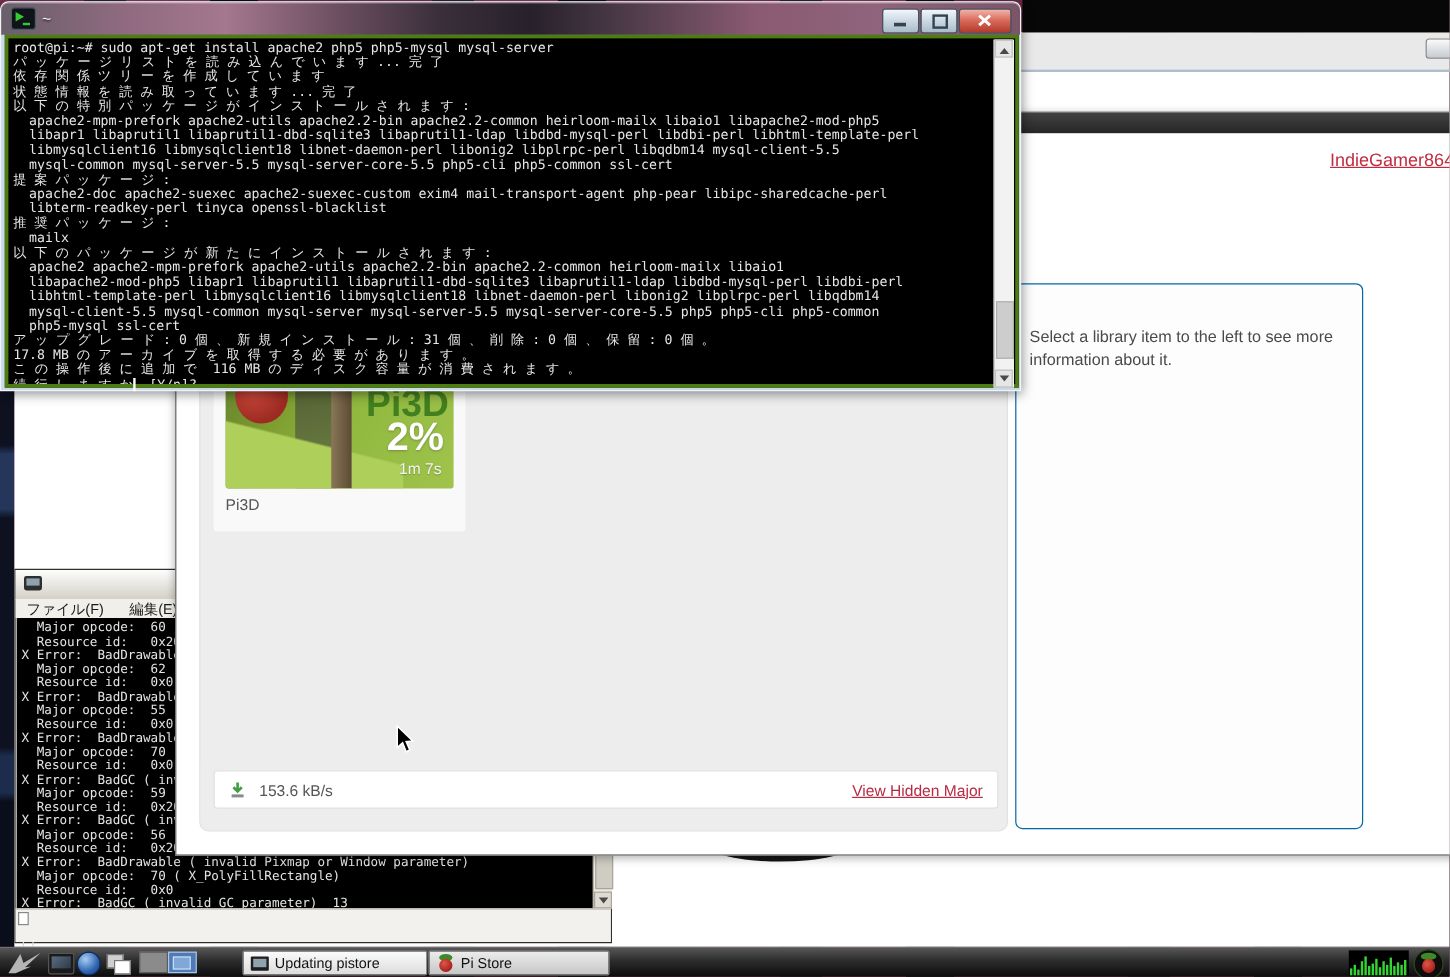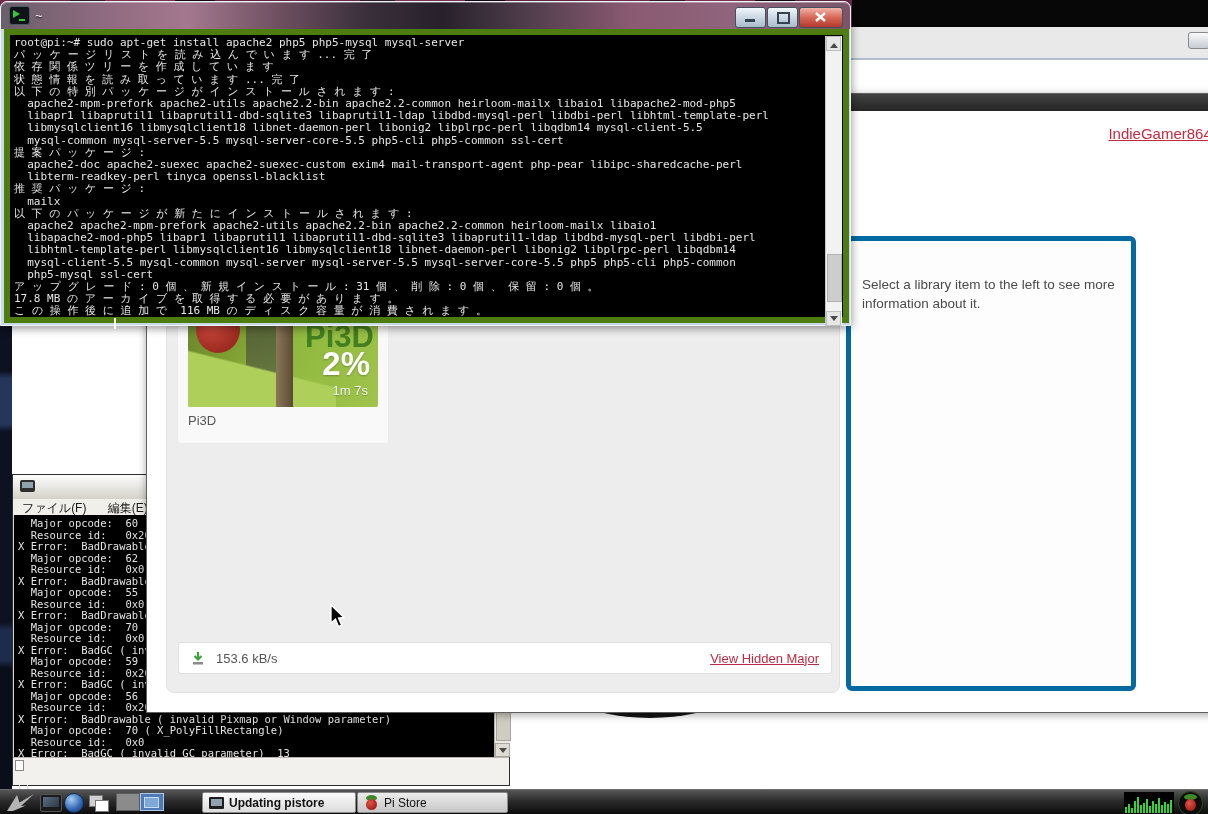--- a/index.html
+++ b/index.html
@@ -67,41 +67,41 @@
   .thumb-ground{position:absolute;left:0;bottom:0;width:78%;height:46%;
      background:linear-gradient(14deg,#aed05b 52%,rgba(174,208,91,0) 54%);}
   .thumb-title{position:absolute;right:4px;top:62px;font-size:31px;font-weight:bold;color:#3c7a1d;opacity:.92;}
   .thumb-progress{position:absolute;right:8px;top:88px;font-size:33px;font-weight:bold;color:#fff;text-shadow:0 1px 2px rgba(0,0,0,.25);}
   .thumb-time{position:absolute;right:10px;top:126px;font-size:13px;color:#f4f4f4;text-shadow:0 1px 1px rgba(0,0,0,.25);}
   .ps-card-label{left:10px;top:166px;font-size:13px;color:#555;}
   .ps-statusbar{left:11px;top:408px;width:654px;height:32px;background:#fff;border:1px solid #e0e0e0;border-radius:3px;
      box-sizing:border-box;display:flex;align-items:center;justify-content:space-between;padding:0 12px;}
   .dl-left{display:flex;align-items:center;gap:11px;color:#555;font-size:13px;}
   .view-hidden{color:#b92b43;font-size:13px;text-decoration:underline;}
-  .ps-detail{left:699px;top:142px;width:290px;height:455px;background:#fdfdfd;border:5px solid #0369a1;border-radius:6px;box-sizing:border-box;}
+  .ps-detail{left:699px;top:142px;width:290px;height:455px;background:#fdfdfd;border:1px solid #0369a1;border-radius:6px;box-sizing:border-box;}
   .detail-text{position:absolute;left:11px;top:34px;width:272px;font-size:13.5px;line-height:19px;color:#4a4a4a;}
 
   
   .term1{left:0;top:1px;width:851px;height:325px;background:#c9d9e8;border:1px solid #eef4fa;
      border-radius:7px 7px 0 0;box-sizing:border-box;box-shadow:0 2px 10px rgba(0,0,0,.45);}
   .t1-titlebar{left:0;top:0;width:100%;height:27px;border-radius:6px 6px 0 0;
      background:linear-gradient(90deg,#6a5f6b 0,#8f6a80 12%,#a4788e 22%,#6d4f60 33%,#3a2f3b 43%,#27212c 52%,#503d4c 62%,#8a5a72 74%,#8f647c 86%,#7a5568 100%);
      box-shadow:inset 0 1px 0 rgba(255,255,255,.35);}
   .t1-icon{left:8px;top:4px;width:19px;height:17px;background:#101418;border:1px solid #4a5a66;border-radius:3px;}
   .t1-icon .gt{position:absolute;left:3px;top:3px;width:0;height:0;border:4px solid transparent;border-left:7px solid #36c836;}
   .t1-icon .us{position:absolute;left:9px;bottom:3px;width:6px;height:2px;background:#36c836;}
   .t1-title{left:34px;top:6px;color:#f6f6f6;font-size:13px;text-shadow:0 1px 2px #000;}
   .t1-btns{right:7px;top:5px;display:flex;gap:1px;}
   .t1-btn{position:relative;width:29px;height:19px;border:1px solid #42525e;border-radius:3px;
      background:linear-gradient(#f2f7fb,#ccd9e4 48%,#a9bcca);}
   .t1-btn.close{width:42px;background:linear-gradient(#f0b5aa,#d9695a 48%,#b23a2b);}
   .t1-btn .dash{position:absolute;left:9px;top:11px;width:10px;height:3px;background:#33434f;}
   .t1-btn .box{position:absolute;left:9px;top:4px;width:9px;height:8px;border:2px solid #33434f;}
   .t1-btn svg{position:absolute;left:15px;top:4px;}
-  .t1-content{left:3px;top:27px;width:845px;height:294px;background:#000;border:6px solid #4d7c0f;box-sizing:border-box;}
+  .t1-content{left:3px;top:27px;width:845px;height:294px;background:#000;border:3px solid #4d7c0f;box-sizing:border-box;}
   .t1-body{position:absolute;left:4px;top:2px;right:18px;bottom:0;color:#e6e6e6;
      font-family:"DejaVu Sans Mono",monospace;font-size:11px;line-height:12.2px;white-space:pre;overflow:hidden;}
   .t1-cursor{left:104px;top:283px;width:2px;height:11px;background:#fff;}
   .t1-scroll{right:1px;top:1px;width:16px;height:290px;background:#f2f2f2;border-left:1px solid #c6c6c6;}
   .t1-sb-up,.t1-sb-down{left:0;width:15px;height:15px;background:#e6e6e6;border:1px solid #c0c0c0;box-sizing:border-box;}
   .t1-sb-up{top:0;} .t1-sb-down{bottom:0;}
   .t1-sb-thumb{left:1px;top:218px;width:13px;height:46px;background:#cdcdcd;border:1px solid #b0b0b0;}
 
   
   .taskbar{left:0;top:789px;width:1208px;height:25px;
@@ -114,21 +114,21 @@
   .tb-win{left:88px;top:4px;width:22px;height:17px;}
   .tb-win .b1{position:absolute;left:1px;top:1px;width:12px;height:10px;background:#cfcfcf;border:1px solid #777;}
   .tb-win .b2{position:absolute;left:7px;top:6px;width:12px;height:10px;background:#fff;border:1px solid #777;}
   .tb-ws{left:116px;top:3px;display:flex;}
   .ws-cell{width:24px;height:18px;box-sizing:border-box;}
   .ws1{background:#8b8b8b;border:1px solid #5c5c5c;}
   .ws2{background:#4f7ab4;border:1px solid #a9c6e9;}
   .ws2 i{display:block;margin:3px 0 0 3px;width:13px;height:9px;background:#7fa7d8;border:1px solid #c8ddf4;}
   .tb-task{top:2px;height:21px;border:1px solid #8a8a8a;border-radius:2px;box-sizing:border-box;
      display:flex;align-items:center;gap:5px;padding:0 6px;font-size:12px;color:#111;}
-  .task1{left:202px;width:154px;background:linear-gradient(#fbfbfb,#dcdcdc);font-weight:bold;}
+  .task1{left:202px;width:154px;background:linear-gradient(#fbfbfb,#dcdcdc);}
   .task2{left:357px;width:151px;background:linear-gradient(#ececec,#c6c6c6);}
   .task-mon{width:15px;height:12px;background:#1e1e1e;border-radius:1px;position:relative;flex:0 0 auto;}
   .task-mon i{position:absolute;left:2px;top:2px;right:2px;bottom:3px;background:#8fa3ad;display:block;}
   .task-rasp{width:15px;height:15px;position:relative;flex:0 0 auto;}
   .task-rasp .leaf{position:absolute;left:2px;top:0;width:11px;height:6px;border-radius:50%;background:#3d8a28;}
   .task-rasp .berry{position:absolute;left:2px;top:4px;width:11px;height:11px;border-radius:50%;
      background:radial-gradient(circle at 38% 35%,#e05548,#a21f17 75%);}
   .tb-cpu{left:1124px;top:2px;width:50px;height:21px;background:#000;}
   .tb-tray{left:1178px;top:1px;width:23px;height:23px;border-radius:50%;background:#0d0d0d;border:1px solid #2d4a1e;}
   .tb-tray .leaf{position:absolute;left:5px;top:2px;width:13px;height:6px;border-radius:50%;background:#3d8a28;}

